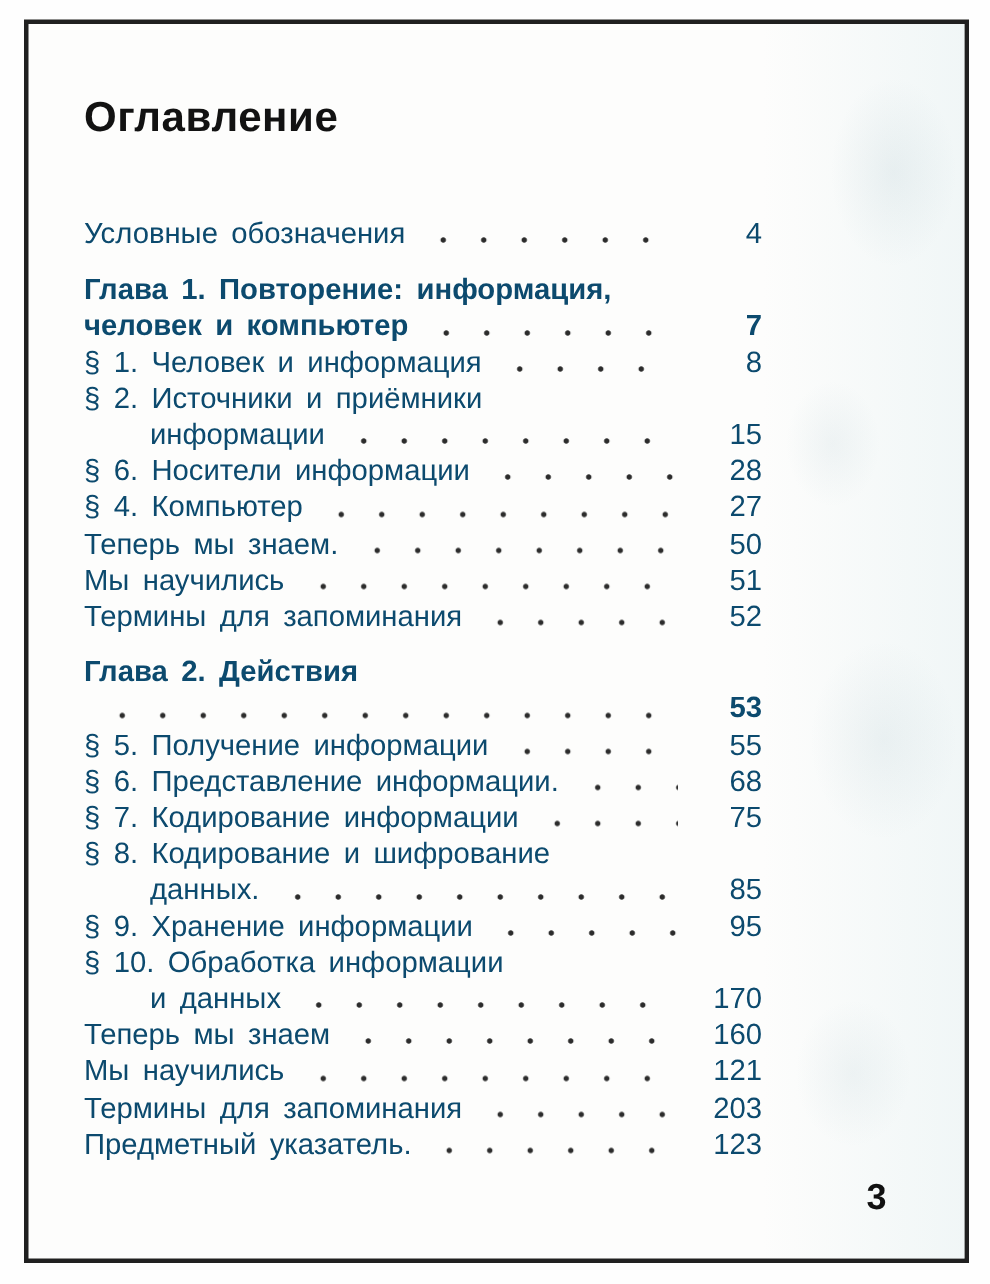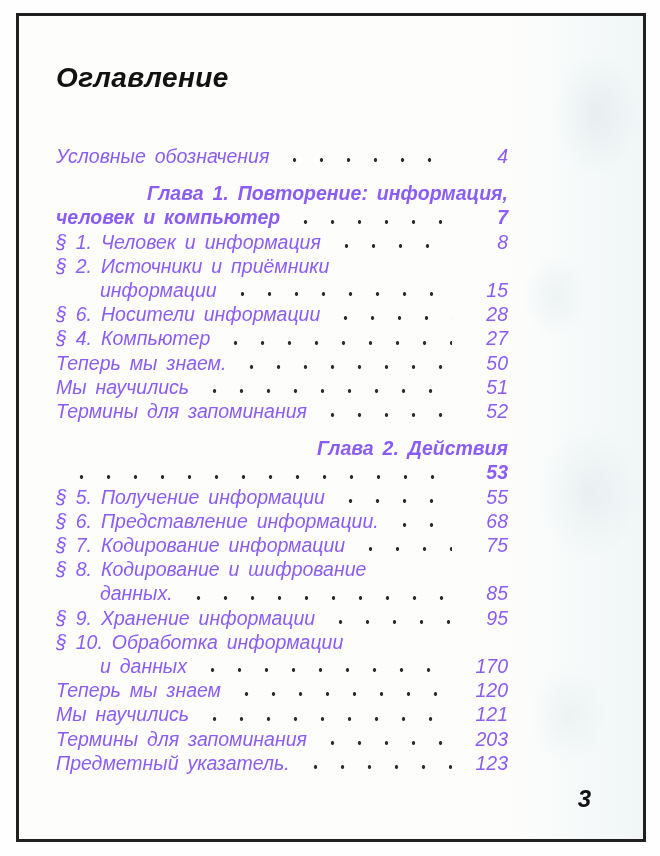--- a/index.html
+++ b/index.html
@@ -1,21 +1,21 @@
 <!DOCTYPE html>
 <html><head>
 <meta charset="utf-8">
 <style>
   html,body { margin:0; padding:0; }
   body {
     width:660px; height:856px;
     background:#ffffff;
     font-family:"Liberation Sans","DejaVu Sans",sans-serif;
   }
-  .sheet { position:relative; width:660px; height:856px; background:#fefefe; overflow:hidden;font-style:italic; }
+  .sheet { position:relative; width:660px; height:856px; background:#fefefe; overflow:hidden; }
   .frame {
     position:absolute; left:16px; top:13px; right:14px; bottom:14px;
     border:3px solid #202020;
     background:#fdfdfc;
     box-sizing:border-box;
     padding:46px 0 0 37px;
   }
   
   .frame::after {
     content:""; position:absolute; top:0; right:0; bottom:0; width:135px;
@@ -25,23 +25,23 @@
       radial-gradient(70px 95px at 60% 58%, rgba(110,150,165,0.09), transparent 70%),
       radial-gradient(55px 70px at 45% 85%, rgba(110,150,165,0.08), transparent 70%),
       linear-gradient(90deg, rgba(225,238,240,0.0), rgba(225,238,240,0.45));
     pointer-events:none;
   }
   .title {
     margin:0 0 50px 0;
     font-size:28px; font-weight:bold; color:#121212;
     letter-spacing:0.4px;
   }
-  .toc { width:452px; color:#8b5cf6; font-size:19.5px; position:relative; z-index:1; }
+  .toc { width:452px; color:#0c4a6e; font-size:19.5px; position:relative; z-index:1; }
   .row { display:flex; align-items:baseline; line-height:24.2px; word-spacing:0.18em; }
-  .row.gap { margin-top:13px;justify-content:flex-end; }
+  .row.gap { margin-top:13px; }
   .row.bold { font-weight:bold; }
   .row .t { white-space:pre-wrap; }
   .row.ind .t { padding-left:44px; }
   .lead {
     flex:1 1 auto; align-self:stretch;
     margin-left:12px; margin-right:10px;
     background-image:radial-gradient(circle, #2c2c2c 1.5px, transparent 2.1px);
     background-size:27px 4px;
     background-repeat:repeat-x;
     background-position:left 0 bottom 6px;
@@ -150,21 +150,21 @@
           <span class="t">§ 10. Обработка информации</span>
         </div>
         <div class="row ind">
           <span class="t">и данных</span>
           <span class="lead"></span>
           <span class="pg">170</span>
         </div>
         <div class="row">
           <span class="t">Теперь мы знаем</span>
           <span class="lead"></span>
-          <span class="pg">120</span>
+          <span class="pg">160</span>
         </div>
         <div class="row">
           <span class="t">Мы научились</span>
           <span class="lead"></span>
           <span class="pg">121</span>
         </div>
         <div class="row">
           <span class="t">Термины для запоминания</span>
           <span class="lead"></span>
           <span class="pg">203</span>

